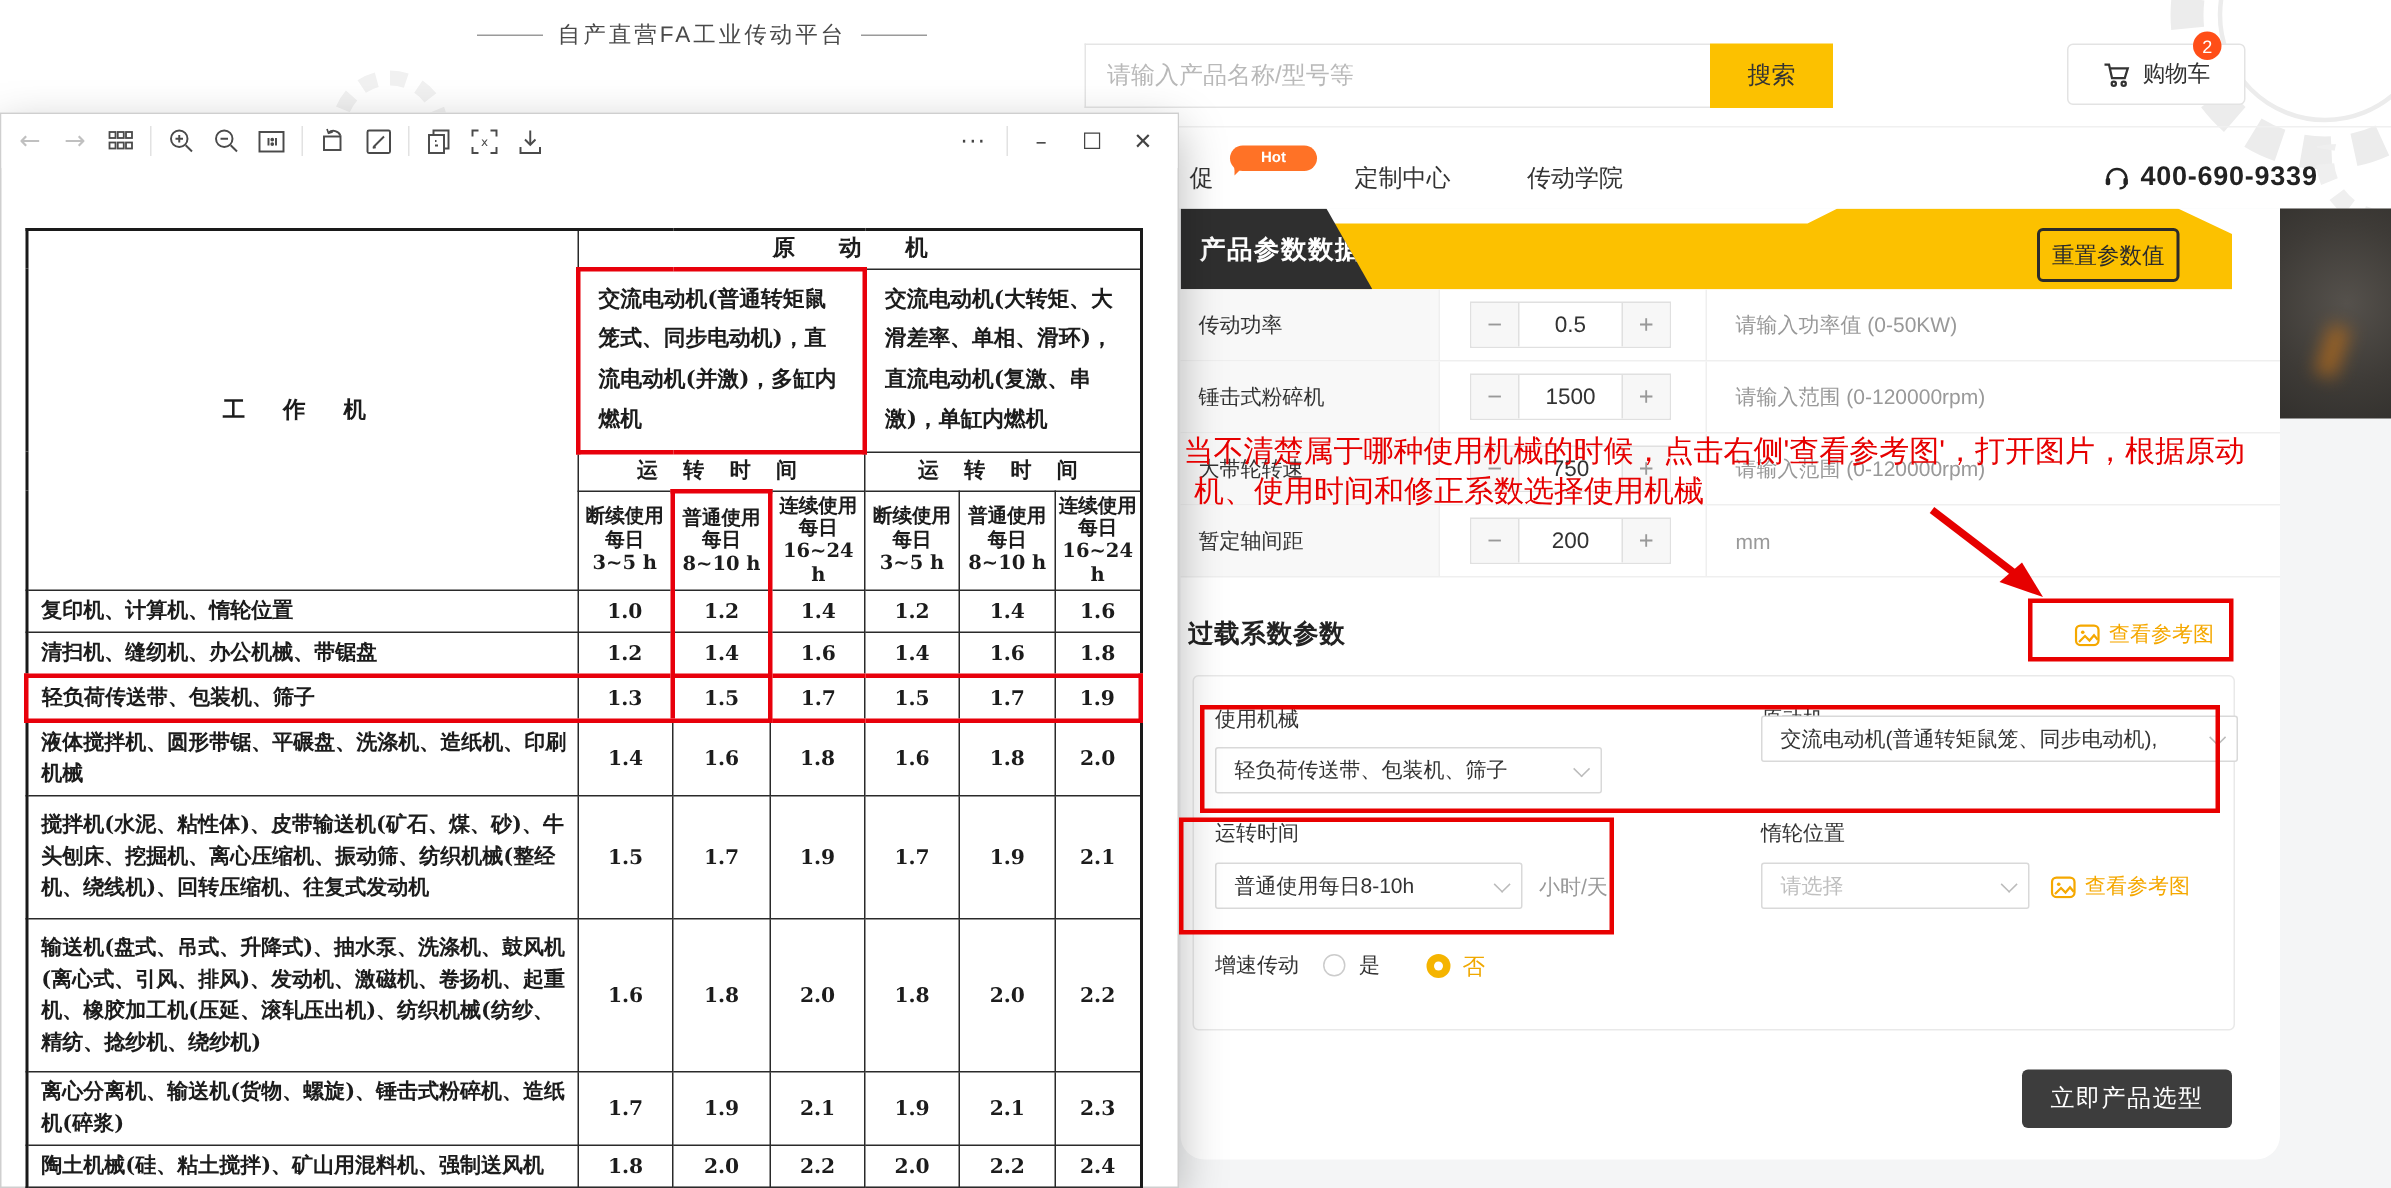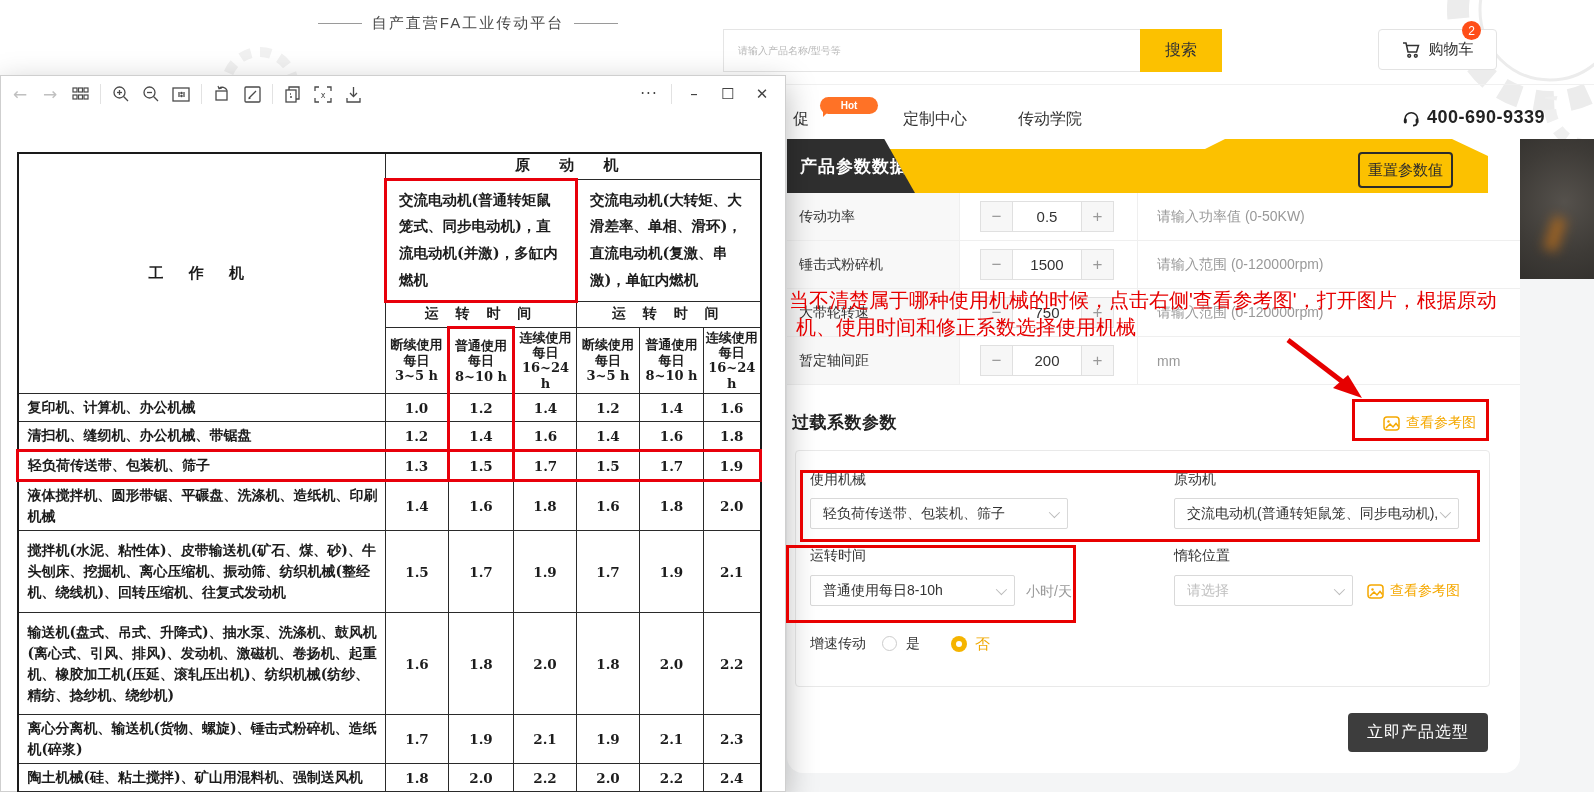--- a/index.html
+++ b/index.html
@@ -13,21 +13,21 @@
   .gear { position:absolute; border-radius:50%; border:0 none; }
   .logo-wrap { position:absolute; left:318px; top:12px; width:300px; text-align:center; }
   .logo-row { font-size:42px; font-weight:bold; letter-spacing:1px; white-space:nowrap; }
   .logo-ihf { color:#fcc100; font-style:italic; font-family:"DejaVu Sans",sans-serif; }
   .logo-name { color:#2b2b2b; }
   .logo-reg { font-size:13px; color:#2b2b2b; vertical-align:top; }
   .logo-sub { margin-top:2px; font-size:15px; color:#4a4a4a; letter-spacing:2px; white-space:nowrap; display:flex; align-items:center; justify-content:center; gap:10px; }
   .sub-dash { display:inline-block; width:56px; height:1px; background:#9a9a9a; }
 
   .search-box { position:absolute; left:723px; top:29px; width:417px; height:43px; border:1px solid #e5e5e5; border-right:none; background:#fff; display:flex; align-items:center; }
-  .search-box input { border:none; outline:none; width:100%; font-size:10px; color:#333; padding-left:14px; background:transparent; font-family:inherit; }
+  .search-box input { border:none; outline:none; width:100%; font-size:16px; color:#333; padding-left:14px; background:transparent; font-family:inherit; }
   .search-box input::placeholder { color:#b9b9b9; }
   .btn-search { position:absolute; left:1140px; top:29px; width:82px; height:43px; background:#fcc100; color:#333; font-size:16px; border:none; display:flex; align-items:center; justify-content:center; cursor:pointer; }
   .btn-quote { position:absolute; left:1240px; top:29px; width:118px; height:43px; background:#f25a02; border-radius:4px; color:#fff; font-size:16px; border:none; display:flex; align-items:center; justify-content:center; gap:6px; cursor:pointer; }
   .btn-cart { position:absolute; left:1378px; top:29px; width:119px; height:41px; background:#fff; border:1px solid #e3e3e3; border-radius:4px; color:#333; font-size:15px; display:flex; align-items:center; justify-content:center; gap:8px; cursor:pointer; }
   .cart-badge { position:absolute; left:1462px; top:21px; min-width:19px; height:19px; border-radius:50%; background:#ff4e18; color:#fff; font-size:12px; display:flex; align-items:center; justify-content:center; }
 
   .nav-item { position:absolute; top:109px; font-size:16px; color:#333; cursor:pointer; white-space:nowrap; }
   .hot-badge { position:absolute; left:820px; top:97px; width:58px; height:17px; background:#ff7226; border-radius:9px; color:#fff; font-size:10px; display:flex; align-items:center; justify-content:center; font-weight:bold; }
   .hot-badge:after { content:""; position:absolute; left:3px; bottom:-3px; border:4px solid transparent; border-top-color:#ff7226; border-left-color:#ff7226; }
   .phone-wrap { position:absolute; left:1402px; top:107px; display:flex; align-items:center; gap:7px; }
@@ -223,21 +223,21 @@
 
   <div class="overload-panel"></div>
 
   <div class="field-label" style="left:23px; top:332px;">使用机械</div>
   <div class="dropdown" style="left:23px; top:359px; width:258px;">
     <span>轻负荷传送带、包装机、筛子</span>
       <span class="chev"></span>
   </div>
 
   <div class="field-label" style="left:387px; top:332px;">原动机</div>
-  <div class="dropdown" style="left:387px; top:359px; width:285px;">
+  <div class="dropdown" style="left:387px; top:338px; width:318px;">
     <span>交流电动机(普通转矩鼠笼、同步电动机),</span>
       <span class="chev"></span>
   </div>
 
   <div class="field-label" style="left:23px; top:408px;">运转时间</div>
   <div class="dropdown" style="left:23px; top:436px; width:205px;">
     <span>普通使用每日8-10h</span>
       <span class="chev"></span>
   </div>
   <div class="unit-text" style="left:239px; top:444px;">小时/天</div>
@@ -417,21 +417,21 @@
               <div>每日</div>
               <div>8~10 h</div>
             </td>
         <td class="h-usage">
               <div>连续使用</div>
               <div>每日</div>
               <div>16~24 h</div>
             </td>
       </tr>
       <tr style="height:24px;">
-        <td class="b-desc">复印机、计算机、办公机械</td>
+        <td class="b-desc">复印机、计算机、惰轮位置</td>
         <td class="b-val">1.0</td>
         <td class="b-val rb-l rb-r">1.2</td>
         <td class="b-val">1.4</td>
         <td class="b-val">1.2</td>
         <td class="b-val">1.4</td>
         <td class="b-val">1.6</td>
       </tr>
       <tr style="height:24px;">
         <td class="b-desc">清扫机、缝纫机、办公机械、带锯盘</td>
         <td class="b-val">1.2</td>

